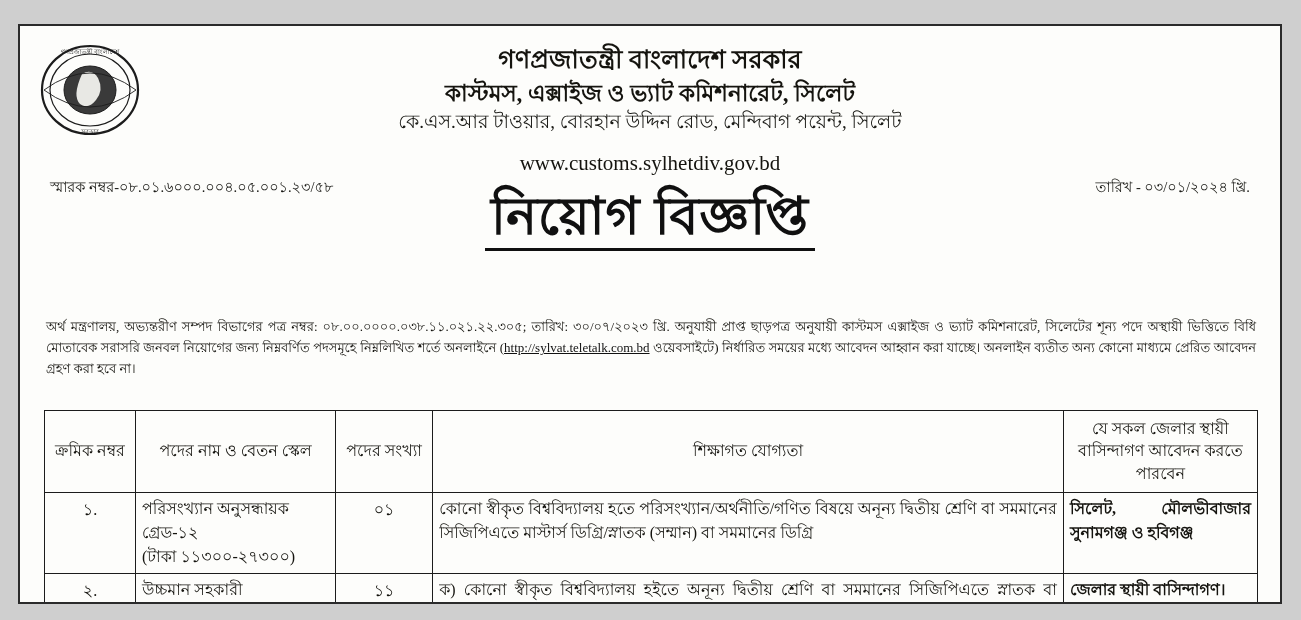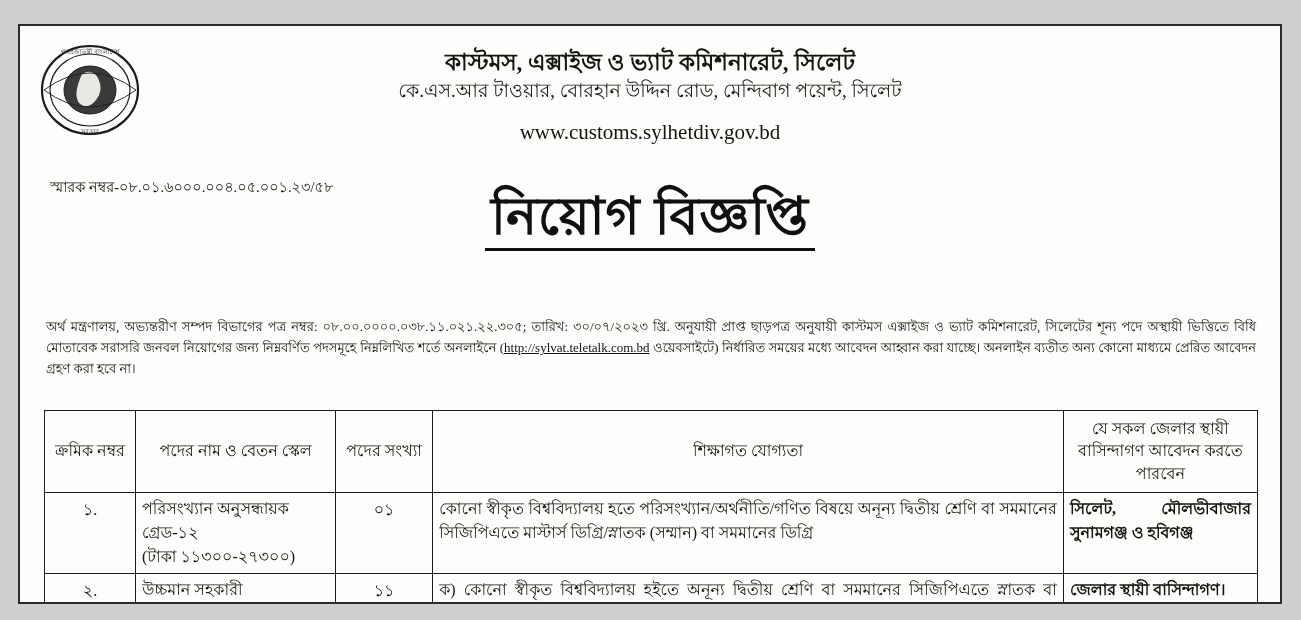--- a/index.html
+++ b/index.html
@@ -193,26 +193,28 @@
           <path d="M6 48 q46 34 92 0" fill="none" stroke="#1c1c1c" stroke-width="0.9"></path>
           <g fill="#1c1c1c" font-size="6.5" font-family="'Liberation Serif', serif">
             <text x="52" y="12" text-anchor="middle">গণপ্রজাতন্ত্রী বাংলাদেশ</text>
             <text x="52" y="92" text-anchor="middle">সরকার</text>
           </g>
         </svg>
       </div>
 
 
       <div class="head-center">
+        <div class="gov-line1">গণপ্রজাতন্ত্রী বাংলাদেশ সরকার</div>
         <div class="gov-line2">কাস্টমস, এক্সাইজ ও ভ্যাট কমিশনারেট, সিলেট</div>
         <div class="gov-line3">কে.এস.আর টাওয়ার, বোরহান উদ্দিন রোড, মেন্দিবাগ পয়েন্ট, সিলেট</div>
         <div class="gov-web">www.customs.sylhetdiv.gov.bd</div>
       </div>
 
       <div class="memo-no">স্মারক নম্বর-০৮.০১.৬০০০.০০৪.০৫.০০১.২৩/৫৮</div>
+      <div class="memo-date">তারিখ - ০৩/০১/২০২৪ খ্রি.</div>
 
       <div class="title-wrap">
         <span class="doc-title">নিয়োগ বিজ্ঞপ্তি</span>
       </div>
     </div>
 
     <div class="intro"><span>অর্থ মন্ত্রণালয়, অভ্যন্তরীণ সম্পদ বিভাগের পত্র নম্বর: ০৮.০০.০০০০.০৩৮.১১.০২১.২২.৩০৫; তারিখ: ৩০/০৭/২০২৩ খ্রি. অনুযায়ী প্রাপ্ত ছাড়পত্র অনুযায়ী কাস্টমস এক্সাইজ ও ভ্যাট কমিশনারেট, সিলেটের শূন্য পদে অস্থায়ী ভিত্তিতে বিধি মোতাবেক সরাসরি জনবল নিয়োগের জন্য নিম্নবর্ণিত পদসমূহে নিম্নলিখিত শর্তে অনলাইনে (</span><a href="#">http://sylvat.teletalk.com.bd</a><span> ওয়েবসাইটে) নির্ধারিত সময়ের মধ্যে আবেদন আহ্বান করা যাচ্ছে। অনলাইন ব্যতীত অন্য কোনো মাধ্যমে প্রেরিত আবেদন গ্রহণ করা হবে না।</span></div>
 
     <div class="tbl-wrap">
       <table class="notice">

